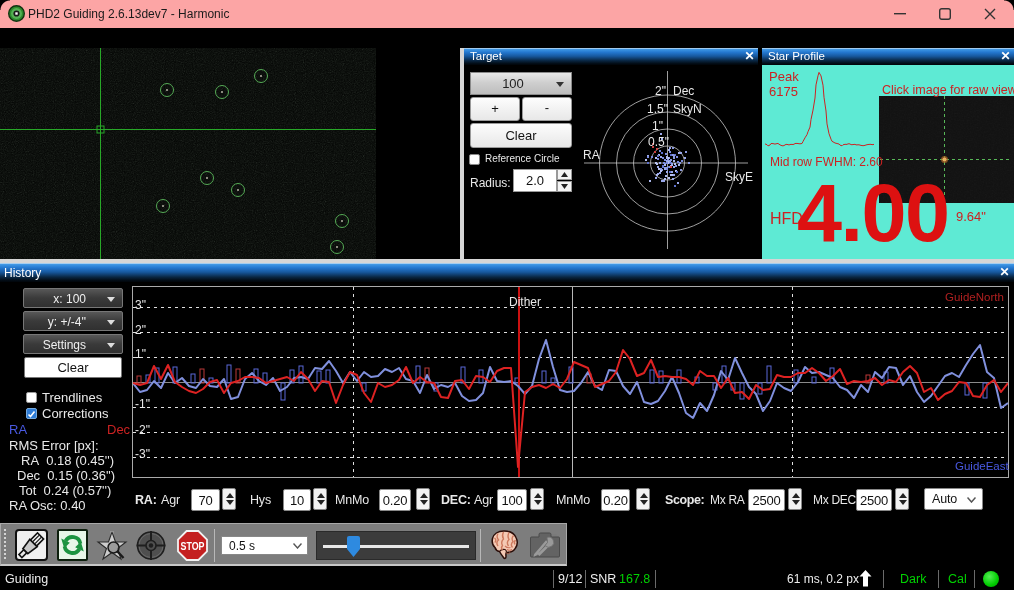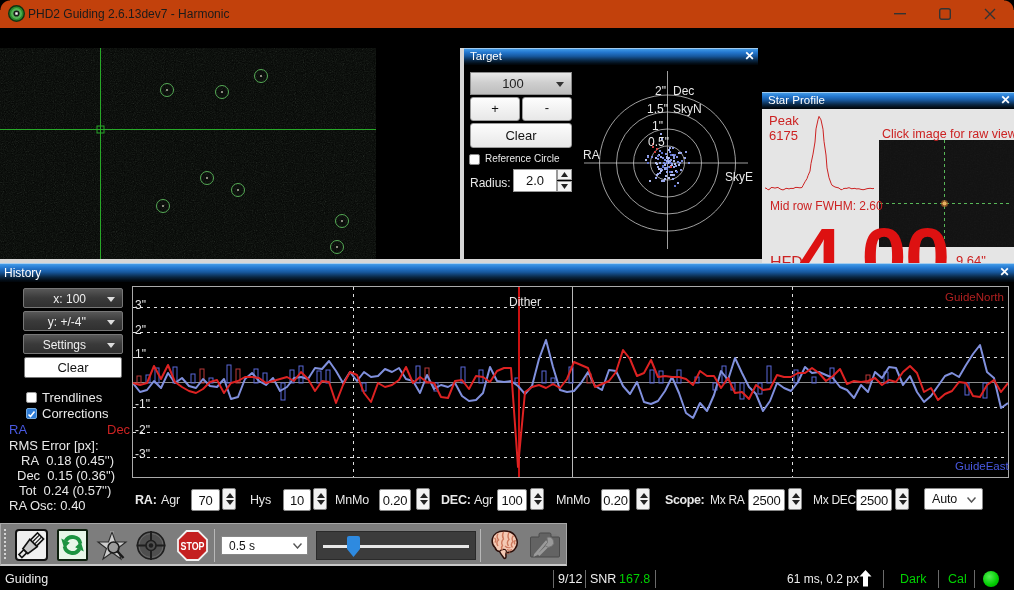--- a/index.html
+++ b/index.html
@@ -1,19 +1,19 @@
 <!DOCTYPE html>
 <html><head><meta charset="utf-8">
 <style>
 *{margin:0;padding:0;box-sizing:border-box;}
 html,body{width:1014px;height:590px;background:#000;overflow:hidden;
  font-family:"Liberation Sans",sans-serif;-webkit-font-smoothing:antialiased;}
 .abs{position:absolute;}
 #win{position:relative;width:1014px;height:590px;background:#000;}
-#titlebar{position:absolute;left:0;top:0;width:1014px;height:28px;background:#c2410c;border-radius:8px 8px 0 0;}
+#titlebar{position:absolute;left:0;top:0;width:1014px;height:28px;background:#fca5a5;border-radius:8px 8px 0 0;}
 #titletxt{position:absolute;left:28px;top:7px;font-size:12px;color:#1b1b1b;}
 #menubar{position:absolute;left:0;top:28px;width:1014px;height:20px;background:#fafafa;}
 .mi{position:absolute;top:3px;font-size:12.5px;color:#111;}
 .ddk{width:100px;height:20px;background:linear-gradient(180deg,#585858,#3a3a3a 50%,#303030);border:1px solid #777;border-radius:2px;font-size:12px;color:#f0f0f0;}
 .ddk span{position:absolute;right:36px;top:3px;}
 .ddk:after{content:"";position:absolute;right:7px;top:8px;border-left:4.5px solid transparent;border-right:4.5px solid transparent;border-top:5px solid #ddd;}
 .nbox{width:31px;height:22px;background:#fff;border:1px solid #888;border-radius:2px;color:#111;text-align:center;}
 .nbox span{position:absolute;left:0;right:0;top:3px;font-size:13px;}
 .spin{width:14px;height:22px;background:#f2f2f2;border:1px solid #888;border-radius:2px;}
 .spin:before{content:"";position:absolute;left:3px;top:4px;border-left:4px solid transparent;border-right:4px solid transparent;border-bottom:5px solid #222;}
@@ -228,21 +228,21 @@
  <div class="abs" style="left:191px;top:36px;font-size:12px;color:#e8e8e8;">2"</div>
  <div class="abs" style="left:209px;top:36px;font-size:12px;color:#e8e8e8;">Dec</div>
  <div class="abs" style="left:183px;top:54px;font-size:12px;color:#e8e8e8;">1.5"</div>
  <div class="abs" style="left:209px;top:54px;font-size:12px;color:#e8e8e8;">SkyN</div>
  <div class="abs" style="left:188px;top:71px;font-size:12px;color:#e8e8e8;">1"</div>
  <div class="abs" style="left:184px;top:87px;font-size:12px;color:#e8e8e8;">0.5"</div>
  <div class="abs" style="left:119px;top:100px;font-size:12px;color:#e8e8e8;">RA</div>
  <div class="abs" style="left:261px;top:122px;font-size:12px;color:#e8e8e8;text-align:right;">SkyE</div>
 </div>
 
-<div class="abs" style="left:762px;top:48px;width:252px;height:211px;background:#e5e5e5;margin-top:44px;">
+<div class="abs" style="left:762px;top:48px;width:252px;height:211px;background:#5eead4;">
  <div class="abs cap" style="left:0;top:0;width:252px;height:17px;">
   <div class="captxt">Star Profile</div>
   <div class="capx" style="left:237px;">✕</div>
  </div>
  <div class="abs" style="left:117px;top:48px;width:135px;height:107px;background:#131313;overflow:hidden;">
   <svg width="135" height="107">
           <rect width="135" height="107" filter="url(#noise2)" opacity="0.3"></rect>
         </svg>
  </div>
  <svg class="abs" style="left:0;top:17px;" width="252" height="194">

